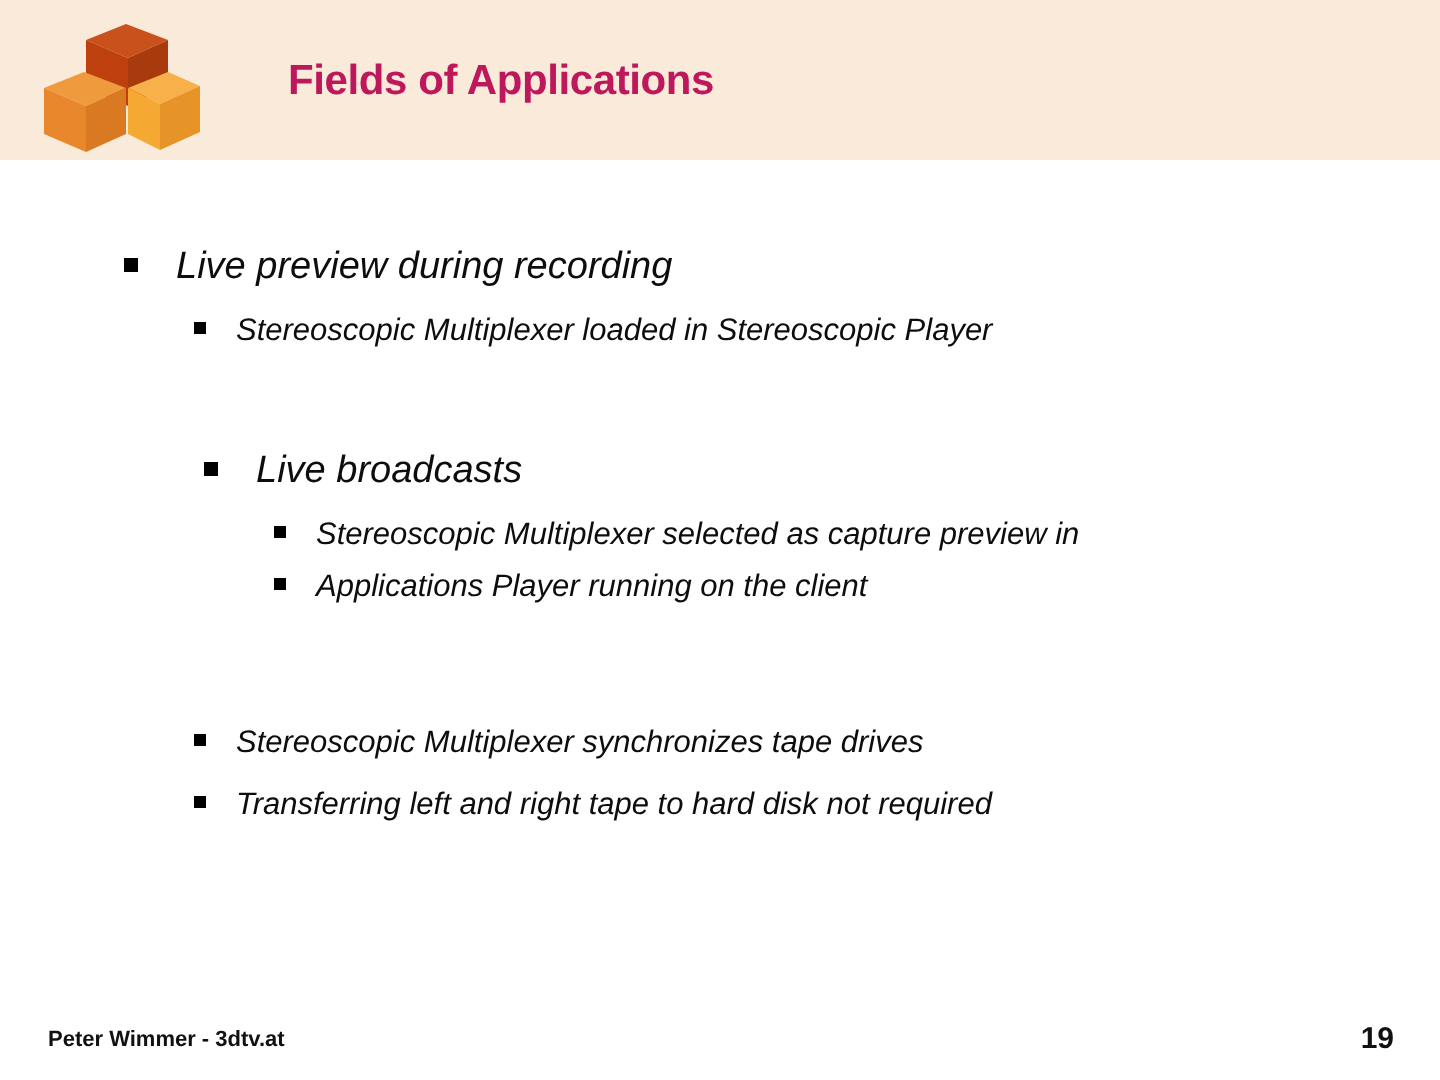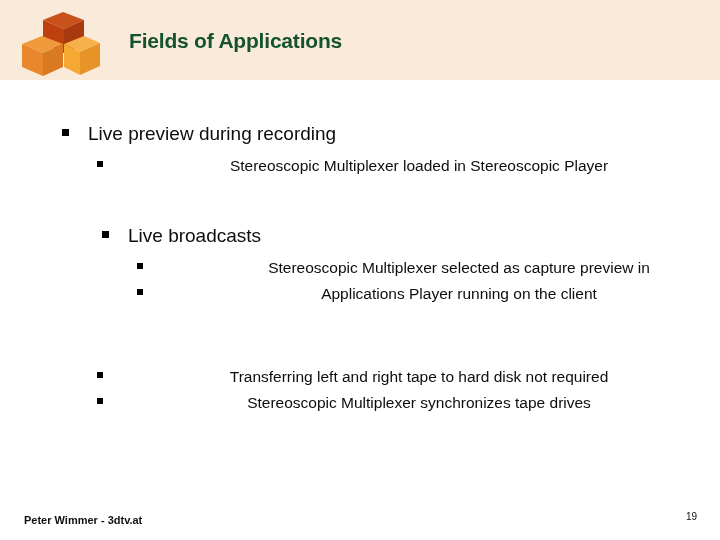--- a/index.html
+++ b/index.html
@@ -28,36 +28,37 @@
   .logo {
     position: absolute;
     left: 16px;
     top: 6px;
     width: 84px;
     height: 76px;
   }
 
   .slide-title {
     position: absolute;
-    left: 129px;
+    left: 144px;
     top: 29px;
     font-size: 21px;
     font-weight: bold;
-    color: #14532d;
+    color: #be185d;
     letter-spacing: -0.2px;
     white-space: nowrap;
   }
 
   
   .content {
     position: absolute;
     left: 0;
     top: 80px;
     width: 720px;
     height: 390px;
+    font-style: italic;
   }
 
   .group {
     position: absolute;
     left: 0;
     width: 720px;
   }
   .group-1 { top: 40px; }
   .group-2 { top: 142px; padding-left: 40px; }
   .group-3 { top: 278px; }
@@ -80,21 +81,20 @@
     color: #0d0d0d;
     line-height: 27px;
     white-space: nowrap;
   }
 
   .lvl2-row {
     position: relative;
     padding-left: 118px;
     min-height: 24px;
     margin-top: 2px;
-    text-align: center;
   }
   .lvl2-row .sq {
     position: absolute;
     left: 97px;
     top: 7px;
     width: 6px;
     height: 6px;
     background: #000000;
   }
   .lvl2-text {
@@ -113,22 +113,22 @@
     top: 514px;
     font-size: 11px;
     font-weight: bold;
     color: #111111;
     white-space: nowrap;
   }
   .footer-page {
     position: absolute;
     right: 23px;
     top: 511px;
-    font-size: 10px;
-    font-weight: normal;
+    font-size: 15px;
+    font-weight: bold;
     color: #111111;
   }
 </style>
 </head>
 <body>
 
 <div class="header-band"></div>
 
 <div class="logo">
   <svg width="84" height="76" viewBox="0 0 84 76" xmlns="http://www.w3.org/2000/svg">
@@ -177,30 +177,30 @@
     </div>
     <div class="lvl2-row">
       <span class="sq"></span>
       <span class="lvl2-text">
         <span class="ln">Applications Player running on the client</span>
       </span>
     </div>
   </div>
 
   <div class="group group-3">
+    <div class="lvl2-row">
+      <span class="sq"></span>
+      <span class="lvl2-text">
+        <span class="ln">Stereoscopic Multiplexer synchronizes tape drives</span>
+      </span>
+    </div>
     <div class="lvl2-row gap-sub">
       <span class="sq"></span>
       <span class="lvl2-text">
         <span class="ln">Transferring left and right tape to hard disk not required</span>
-      </span>
-    </div>
-    <div class="lvl2-row">
-      <span class="sq"></span>
-      <span class="lvl2-text">
-        <span class="ln">Stereoscopic Multiplexer synchronizes tape drives</span>
       </span>
     </div>
   </div>
 
 </div>
 
 <div class="footer-left">Peter Wimmer - 3dtv.at</div>
 <div class="footer-page">19</div>
 
 </body></html>

